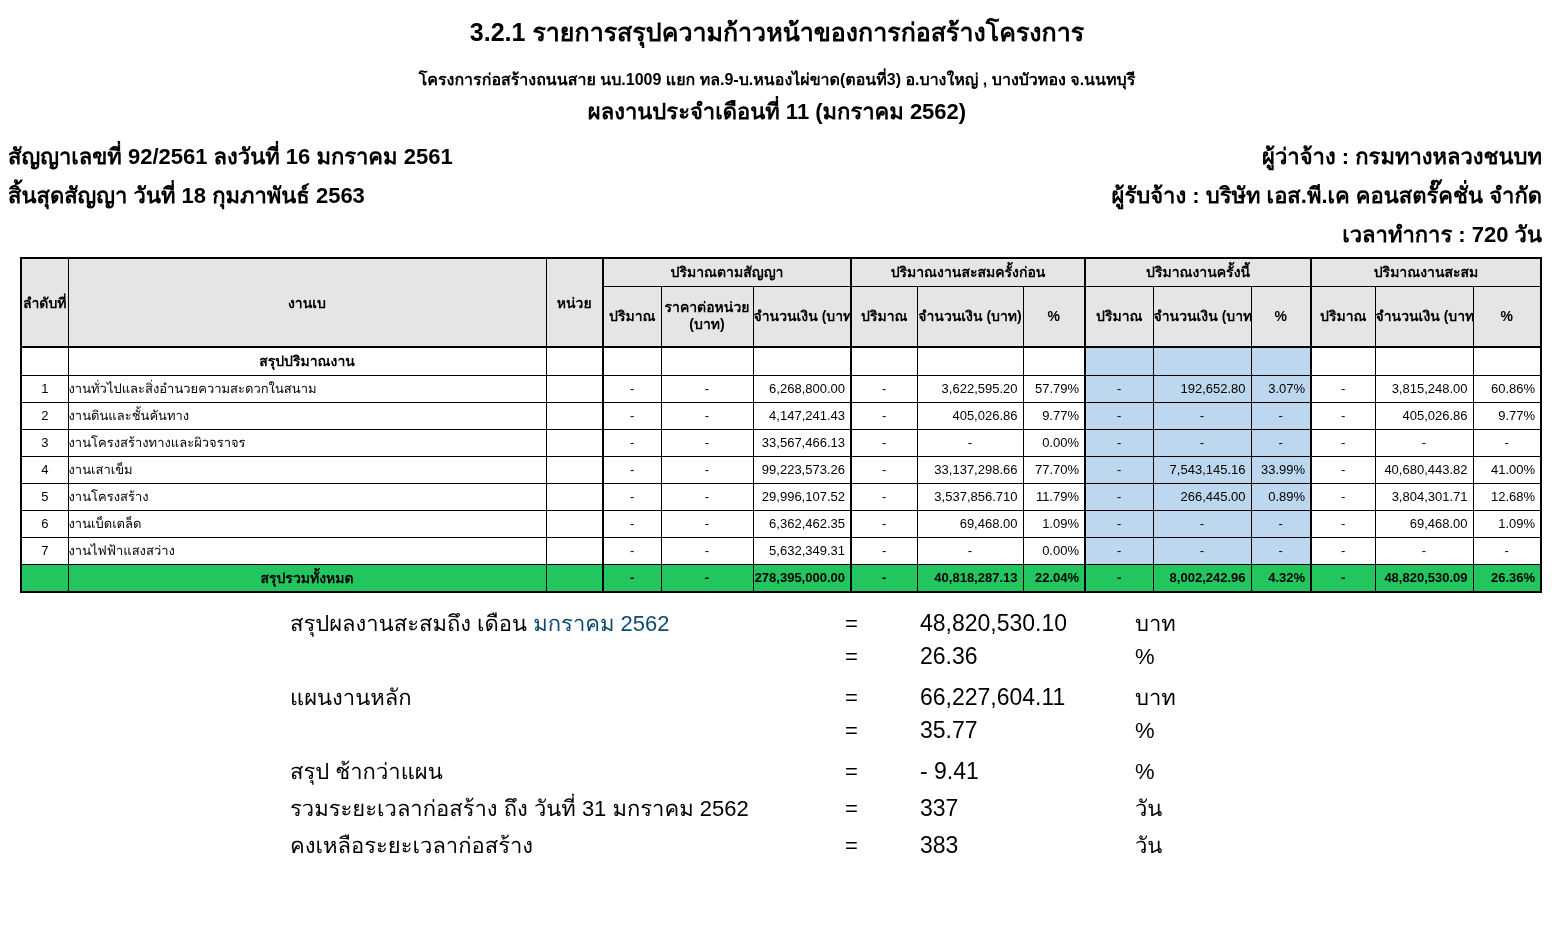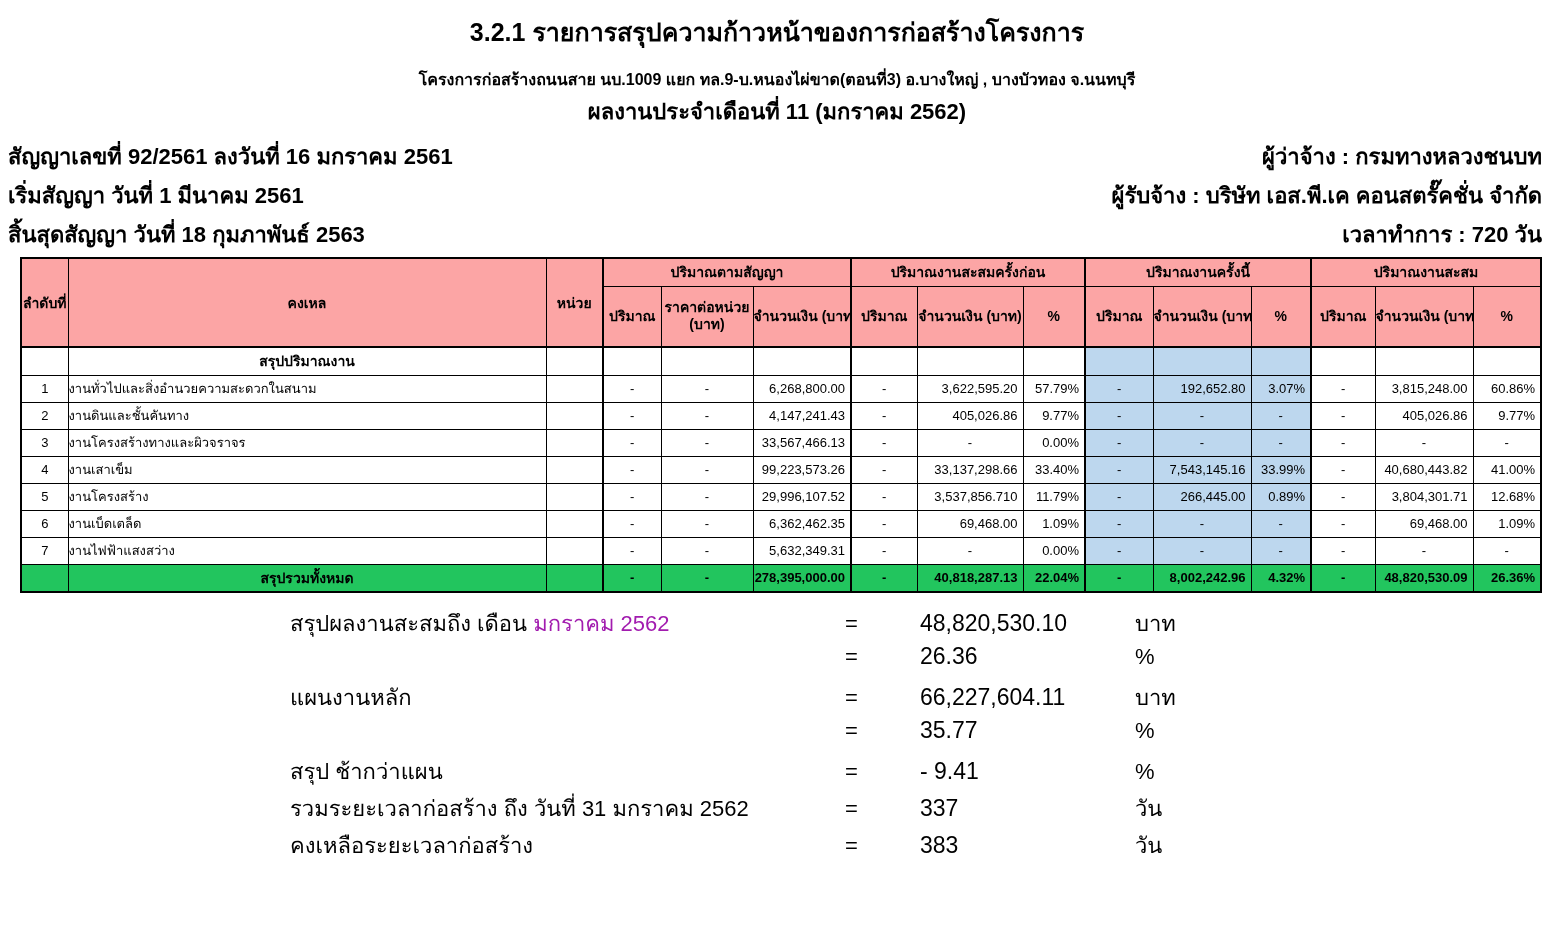--- a/index.html
+++ b/index.html
@@ -8,57 +8,56 @@
   .titles { text-align:center; padding-top:12px; }
   .title-1 { font-size:25px; font-weight:bold; }
   .title-2 { font-size:16px; font-weight:bold; margin-top:15px; }
   .title-3 { font-size:22px; font-weight:bold; margin-top:2px; }
   .info { display:flex; justify-content:space-between; padding:8px 12px 0 8px; }
   .info-left div, .info-right div { font-size:22px; font-weight:bold; line-height:39px; white-space:nowrap; }
   .info-right { text-align:right; }
   table { border-collapse:collapse; table-layout:fixed; width:1520px; margin:3px 0 0 20px;
     border:2px solid #000; }
   th, td { border:1px solid #000; overflow:hidden; white-space:nowrap; font-size:13px; }
-  thead th { background:#fca5a5; font-weight:bold; font-size:14px; }
+  thead th { background:#e5e5e5; font-weight:bold; font-size:14px; }
   thead { border-bottom:2px solid #000; }
   thead tr.h1 { height:28px; }
   thead tr.h2 { height:61px; }
   tbody tr { height:27px; }
   tr.section-row { height:28px; }
   tr.total-row { height:28px; }
   .c { text-align:center; }
   .r { text-align:right; padding-right:5px; }
   .item { text-align:left; padding-left:0; }
   .blue { background:#bdd7ee; }
   .gb { border-left:2px solid #000; }
   .section-label { text-align:center; font-weight:bold; font-size:14px; }
   .total-row td { background:#22c55e; font-weight:bold; }
   .total-label { text-align:center; font-size:14px; }
   .summary { margin-top:13px; }
   .srow { display:flex; align-items:baseline; height:37px; font-size:22px; }
   .s-label { margin-left:290px; width:555px; white-space:nowrap; }
   .s-eq { width:75px; }
   .s-val { width:215px; font-size:23px; }
   .s-unit { font-size:22px; }
-  .hl { color:#a21caf;text-align:right; }
+  .hl { color:#0c4a6e;text-align:right; }
   .up2 { line-height:17px; }
 </style>
 </head>
 <body>
 
 <div class="titles">
   <div class="title-1">3.2.1 รายการสรุปความก้าวหน้าของการก่อสร้างโครงการ</div>
   <div class="title-2">โครงการก่อสร้างถนนสาย นบ.1009 แยก ทล.9-บ.หนองไผ่ขาด(ตอนที่3) อ.บางใหญ่ , บางบัวทอง จ.นนทบุรี</div>
   <div class="title-3">ผลงานประจำเดือนที่ 11 (มกราคม 2562)</div>
 </div>
 
 <div class="info">
   <div class="info-left">
     <div>สัญญาเลขที่ 92/2561 ลงวันที่ 16 มกราคม 2561</div>
-    <div>เริ่มสัญญา  วันที่ 1 มีนาคม 2561</div>
     <div>สิ้นสุดสัญญา  วันที่ 18 กุมภาพันธ์ 2563</div>
   </div>
   <div class="info-right">
     <div>ผู้ว่าจ้าง : กรมทางหลวงชนบท</div>
     <div>ผู้รับจ้าง : บริษัท เอส.พี.เค คอนสตรั๊คชั่น จำกัด</div>
     <div>เวลาทำการ : 720 วัน</div>
   </div>
 </div>
 
 <table>
@@ -75,21 +74,21 @@
     <col style="width:68px">
       <col style="width:98px">
       <col style="width:60px">
     <col style="width:64px">
       <col style="width:98px">
       <col style="width:68px">
   </colgroup>
   <thead>
     <tr class="h1">
       <th rowspan="2">ลำดับที่</th>
-      <th rowspan="2">คงเหล</th>
+      <th rowspan="2">งานเบ</th>
       <th rowspan="2">หน่วย</th>
       <th colspan="3" class="gb">ปริมาณตามสัญญา</th>
       <th colspan="3" class="gb">ปริมาณงานสะสมครั้งก่อน</th>
       <th colspan="3" class="gb">ปริมาณงานครั้งนี้</th>
       <th colspan="3" class="gb">ปริมาณงานสะสม</th>
     </tr>
     <tr class="h2">
       <th class="gb">ปริมาณ</th>
       <th>
         <div class="up2">ราคาต่อหน่วย</div>
@@ -180,21 +179,21 @@
       </tr>
       <tr>
         <td class="c">4</td>
         <td class="item">งานเสาเข็ม</td>
         <td class="c"></td>
         <td class="c gb">-</td>
         <td class="c">-</td>
         <td class="r">99,223,573.26</td>
         <td class="c gb">-</td>
         <td class="r">33,137,298.66</td>
-        <td class="r">33.40%</td>
+        <td class="r">77.70%</td>
         <td class="c blue gb">-</td>
         <td class="r blue">7,543,145.16</td>
         <td class="r blue">33.99%</td>
         <td class="c gb">-</td>
         <td class="r">40,680,443.82</td>
         <td class="r">41.00%</td>
       </tr>
       <tr>
         <td class="c">5</td>
         <td class="item">งานโครงสร้าง</td>

